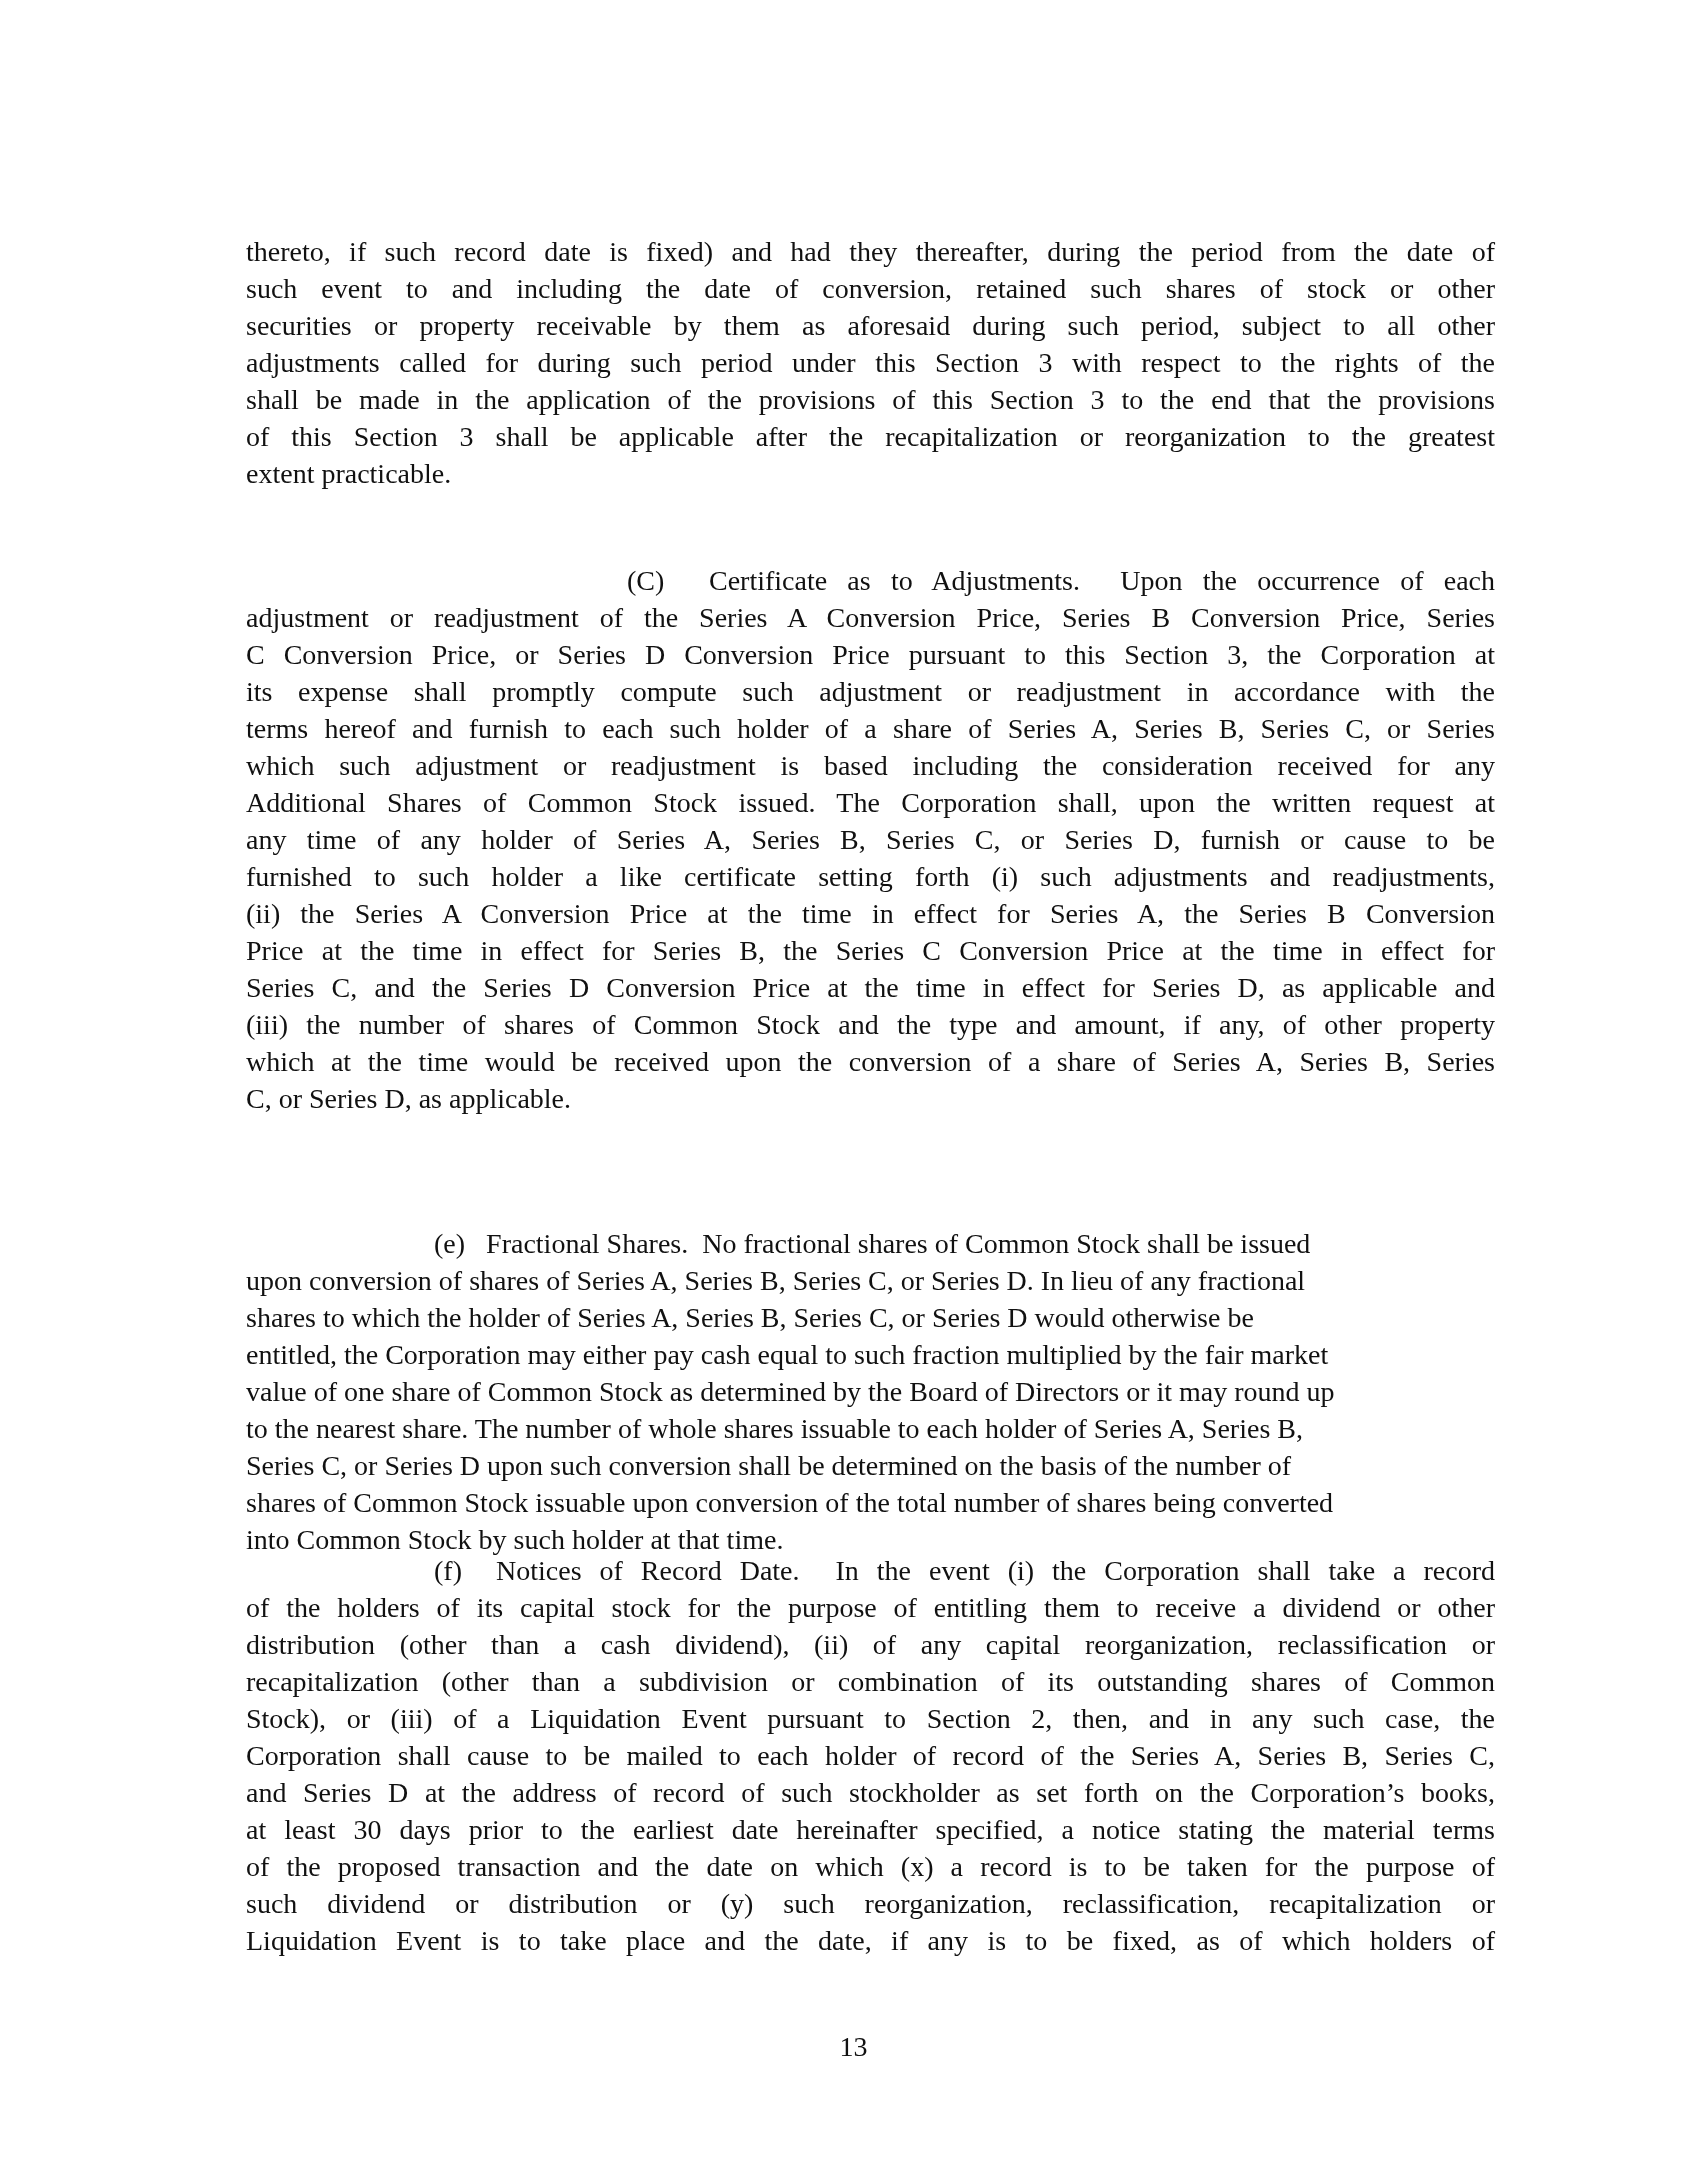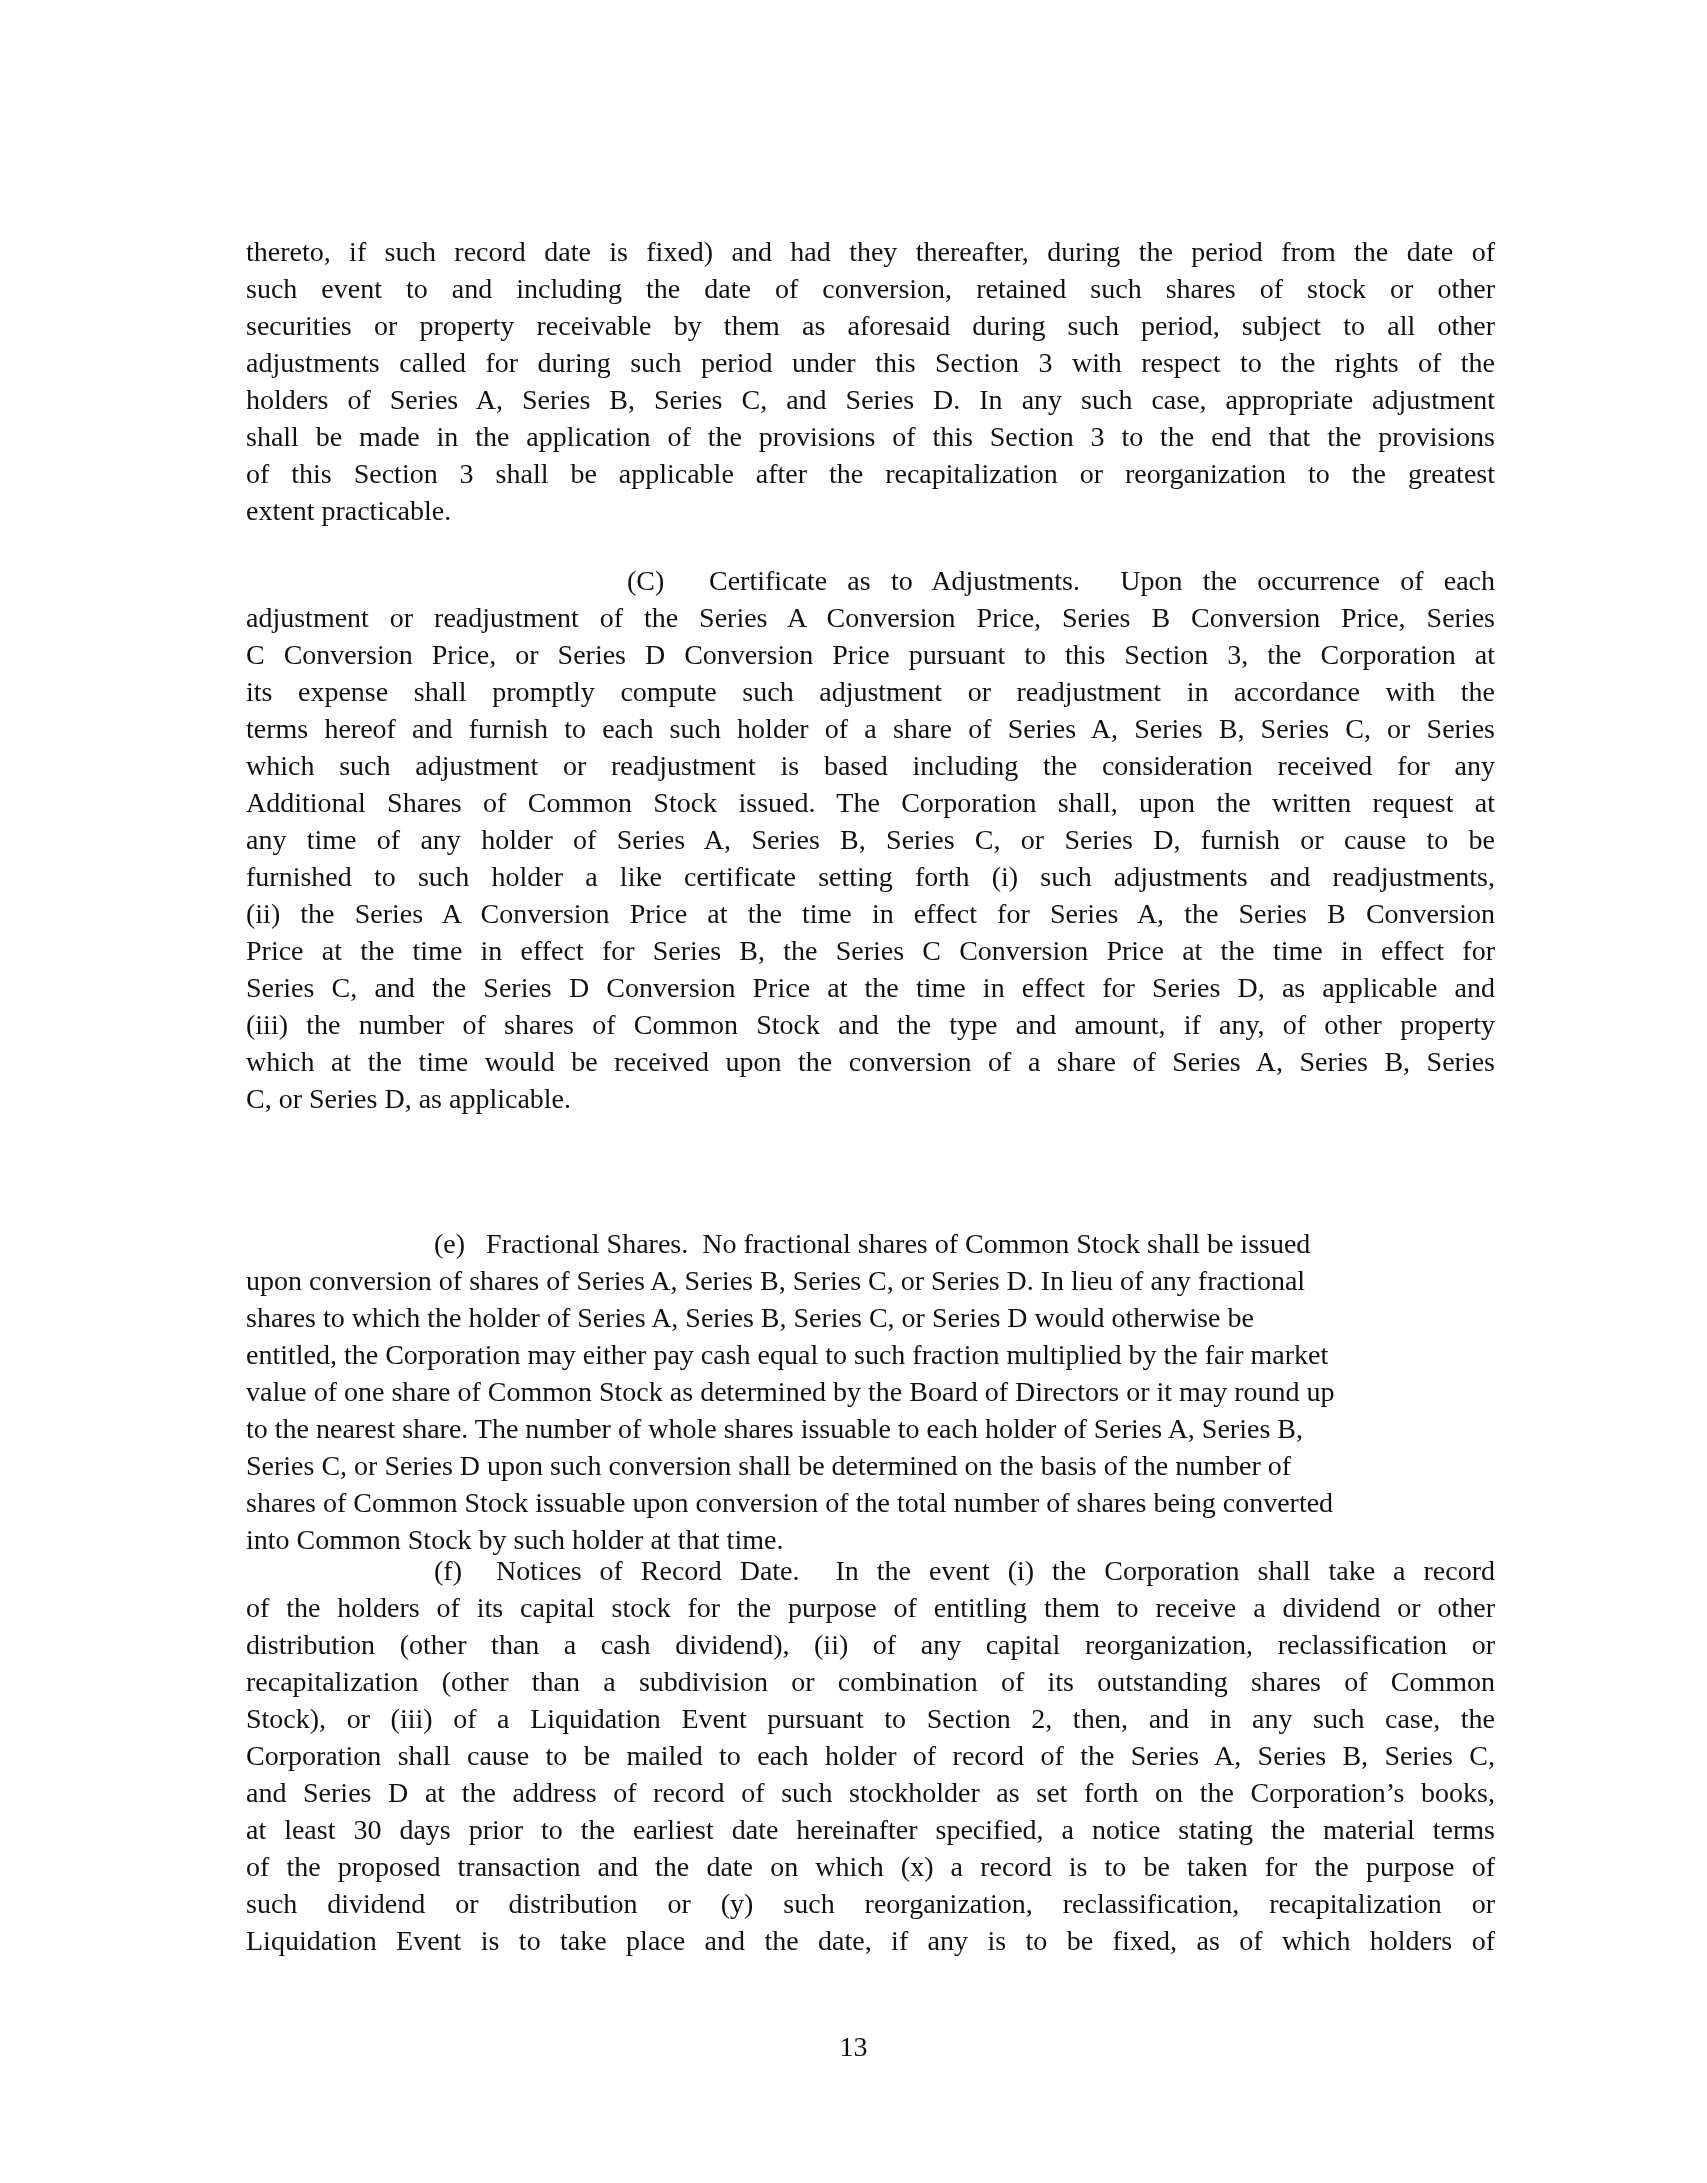--- a/index.html
+++ b/index.html
@@ -69,21 +69,20 @@
 </head>
 <body>
 
 <div class="page">
 
   <div class="block" style="top:233px;">
     <span class="line">thereto, if such record date is fixed) and had they thereafter, during the period from the date of</span>
     <span class="line">such event to and including the date of conversion, retained such shares of stock or other</span>
     <span class="line">securities or property receivable by them as aforesaid during such period, subject to all other</span>
     <span class="line">adjustments called for during such period under this Section 3 with respect to the rights of the</span>
-    <span class="line">holders of Series A, Series B, Series C, and Series D.  In any such case, appropriate adjustment</span>
     <span class="line">shall be made in the application of the provisions of this Section 3 to the end that the provisions</span>
     <span class="line">of this Section 3 shall be applicable after the recapitalization or reorganization to the greatest</span>
     <span class="line last">extent practicable.</span>
   </div>
 
   <div class="block" style="top:562px;">
     <span class="line head-line">
       <span class="marker" style="left:381px;">(C)</span>
       <span class="after-marker" style="left:463px;">
         <span>Certificate as to Adjustments.</span>&nbsp;&nbsp;<span>Upon the occurrence of each</span>

